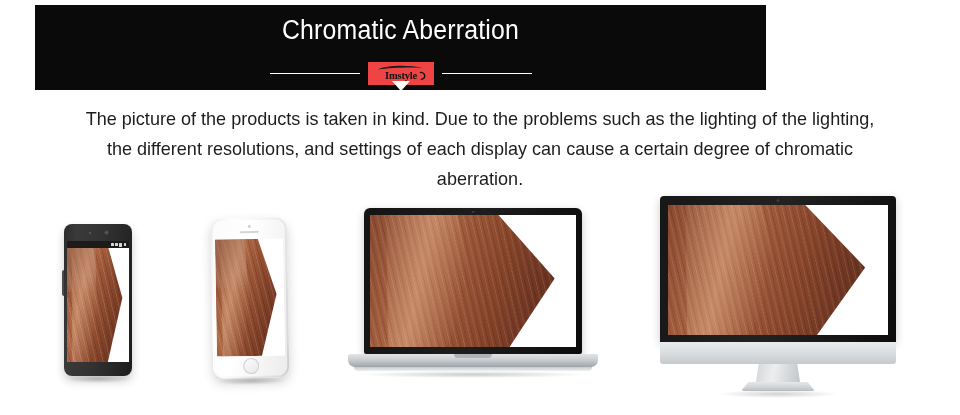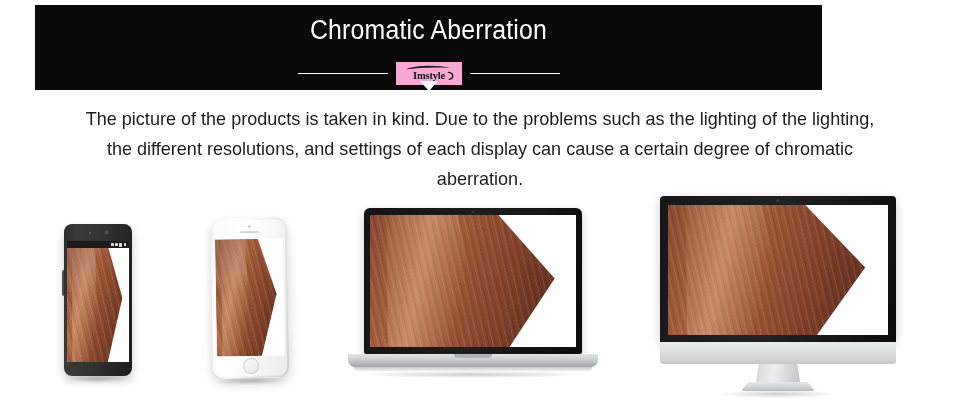--- a/index.html
+++ b/index.html
@@ -14,21 +14,21 @@
     overflow: hidden;
     font-family: "Liberation Sans", sans-serif;
     -webkit-font-smoothing: antialiased;
   }
 
   
   .banner {
     position: absolute;
     left: 35px;
     top: 5px;
-    width: 787px;
+    width: 731px;
     height: 85px;
     background: #0a0a0a;
     overflow: hidden;
   }
   .banner-title {
     position: absolute;
     left: 0;
     right: 0;
     top: 10px;
     text-align: center;
@@ -53,21 +53,21 @@
   }
   .rule {
     width: 90px;
     height: 1px;
     background: #ffffff;
     flex: none;
   }
   .logo-box {
     width: 66px;
     height: 23px;
-    background: #f9a8d4;
+    background: #ef4444;
     margin: 0 8px;
     position: relative;
     flex: none;
     overflow: hidden;
   }
   .logo-box svg { display: block; }
   .banner-caret {
     position: absolute;
     left: 50%;
     top: 76px;

